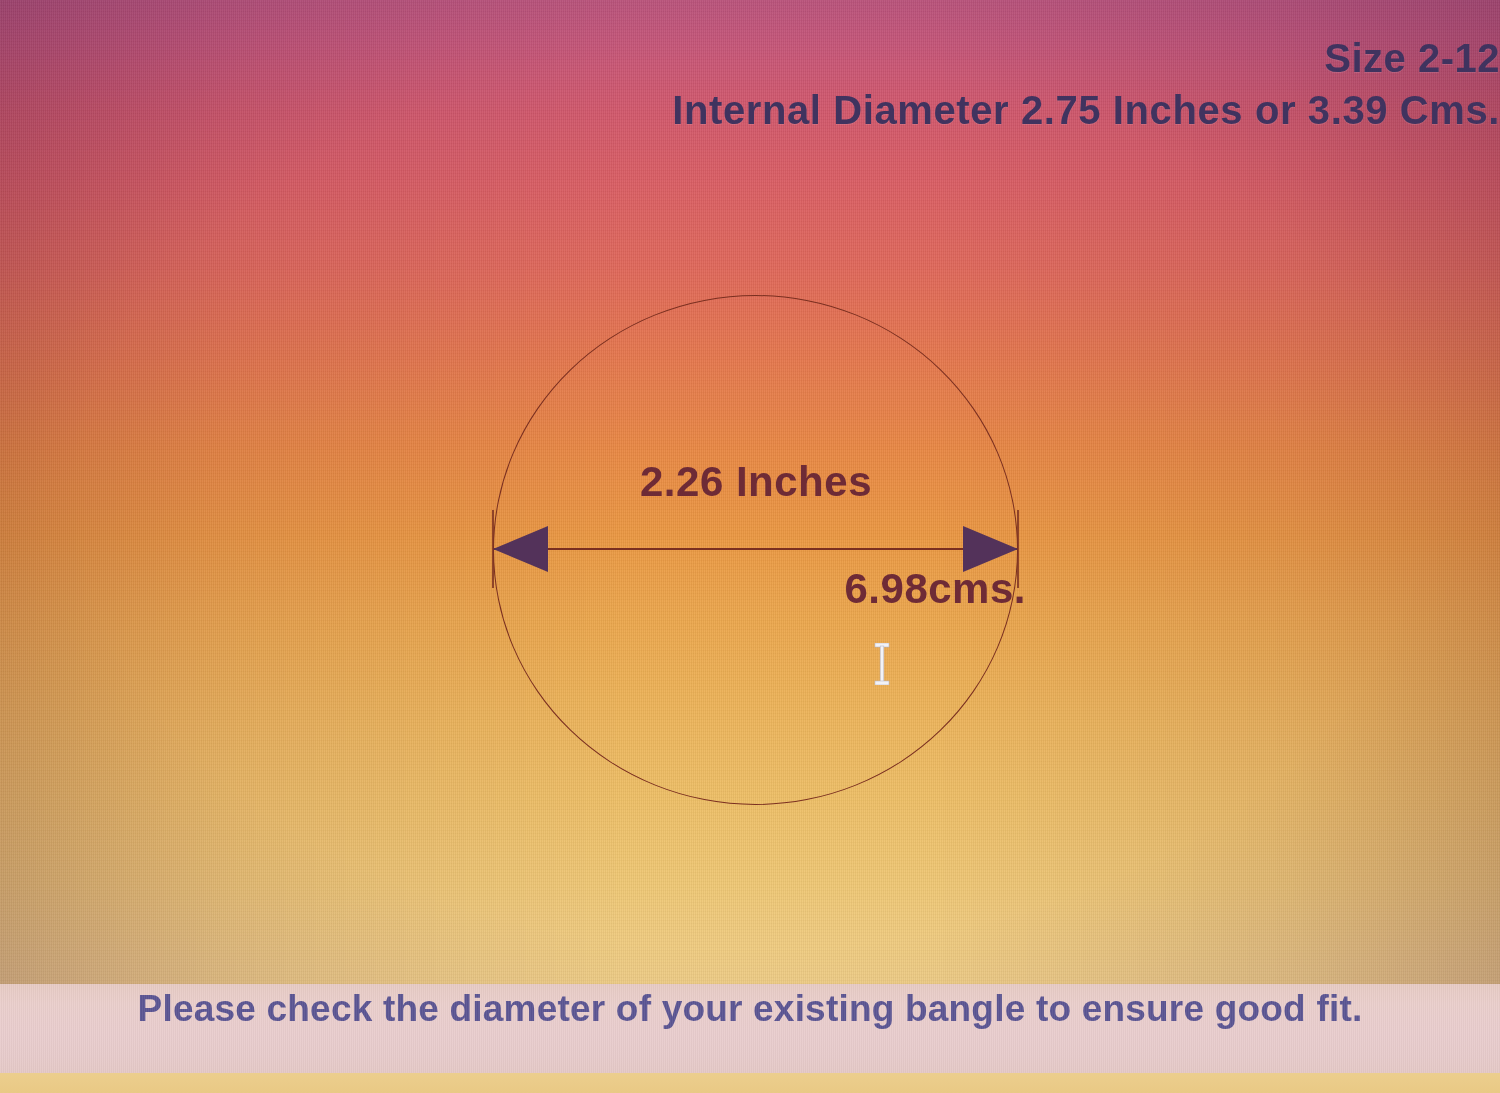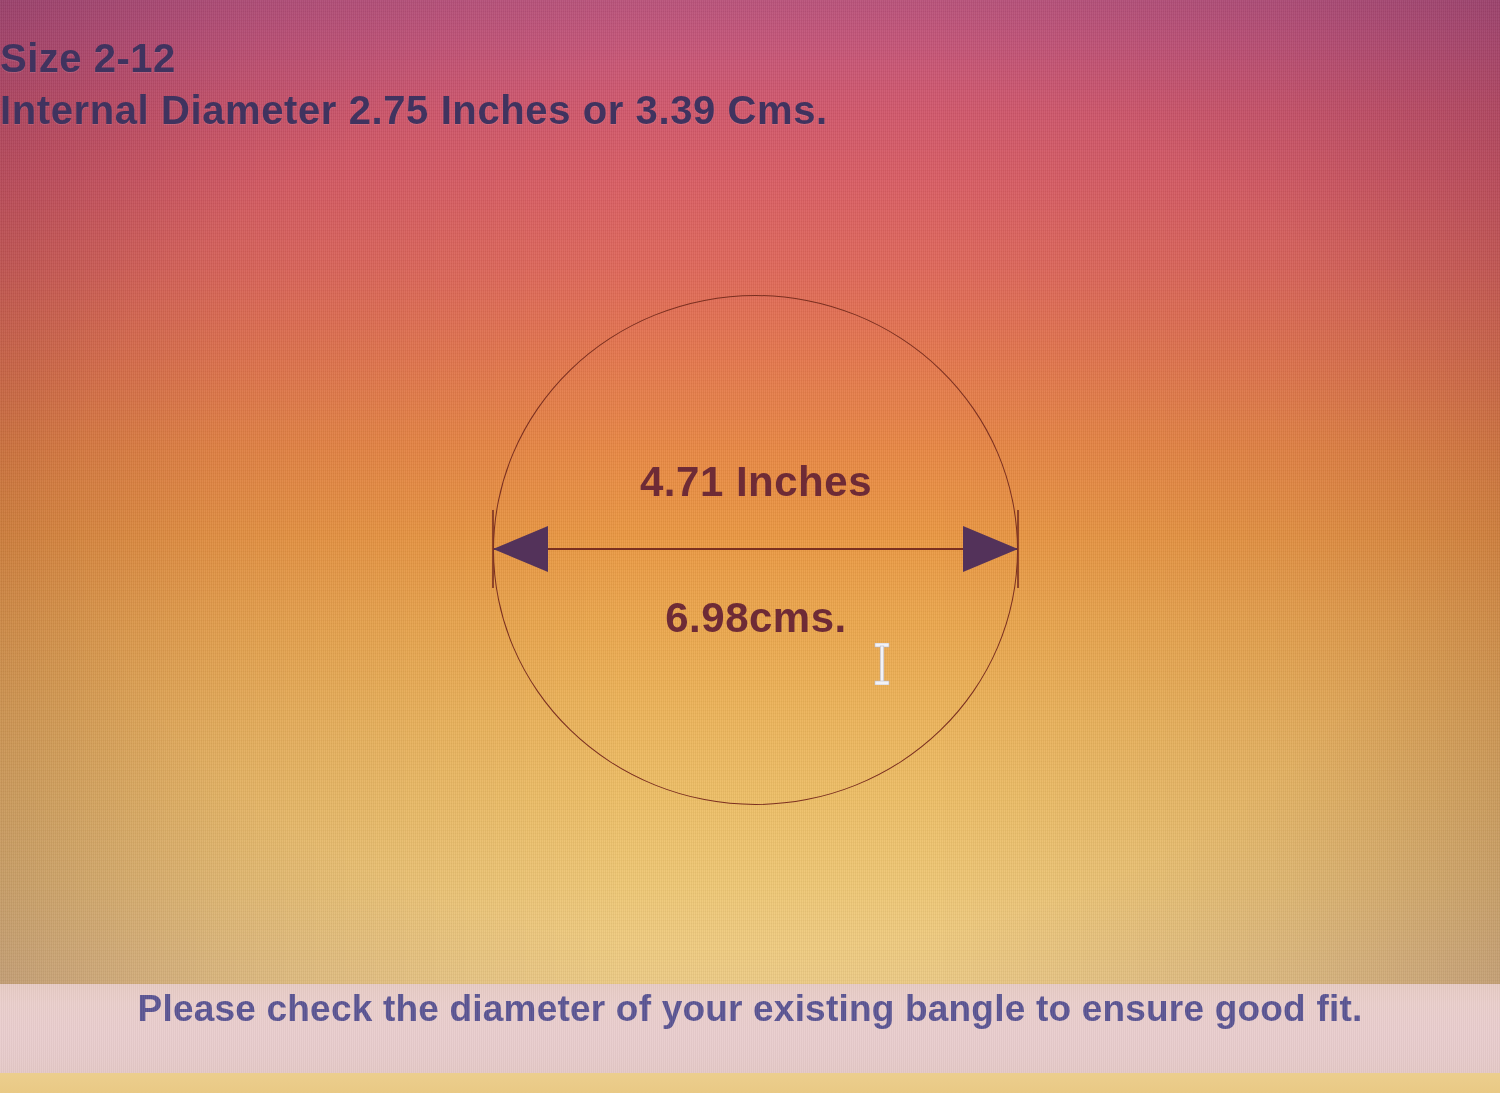--- a/index.html
+++ b/index.html
@@ -88,21 +88,21 @@
       rgba(40,10,40,0.20) 100%);
     pointer-events: none;
   }
 
   
   .heading-block {
     position: absolute;
     left: 0;
     top: 36px;
     width: 1500px;
-    text-align: left;
+    text-align: right;
     pointer-events: none;
   }
   .heading-line1 {
     font-size: 40px;
     font-weight: bold;
     color: #40335f;
     letter-spacing: 0.5px;
     line-height: 1.12;
     text-shadow: 0 1px 0 rgba(255,255,255,0.10);
   }
@@ -152,26 +152,25 @@
     font-size: 42px;
     font-weight: bold;
     color: #6e2b36;
     letter-spacing: 0.5px;
   }
   .label-cms {
     position: absolute;
     left: 0;
     top: 277px;
     width: 540px;
-    text-align: center;
+    text-align: right;
     font-size: 42px;
     font-weight: bold;
     color: #6e2b36;
     letter-spacing: 0.5px;
-    margin-top: 29px;
   }
 
   
   .text-caret {
     position: absolute;
     left: 874px;
     top: 643px;
     width: 16px;
     height: 42px;
   }
@@ -249,21 +248,21 @@
       <line x1="7" y1="222" x2="7" y2="300" stroke="#7a2f20" stroke-width="1.6"></line>
       <line x1="532" y1="222" x2="532" y2="300" stroke="#7a2f20" stroke-width="1.6"></line>
 
       <line x1="7" y1="261" x2="532" y2="261" stroke="#7a2f20" stroke-width="1.8"></line>
 
       <polygon points="7,261 62,238 62,284" fill="#53325a"></polygon>
 
       <polygon points="532,261 477,238 477,284" fill="#53325a"></polygon>
     </svg>
 
-    <div class="label-inches">4.71 Inches</div>
+    <div class="label-inches">2.26 Inches</div>
     <div class="label-cms">6.98cms.</div>
   </div>
 
   <svg class="text-caret" viewBox="0 0 16 42">
     <g fill="#f2f2f6" stroke="#b8b8c8" stroke-width="0.6">
       <rect x="1" y="0" width="14" height="4"></rect>
       <rect x="6.2" y="3" width="3.6" height="36"></rect>
       <rect x="1" y="38" width="14" height="4"></rect>
     </g>
   </svg>

